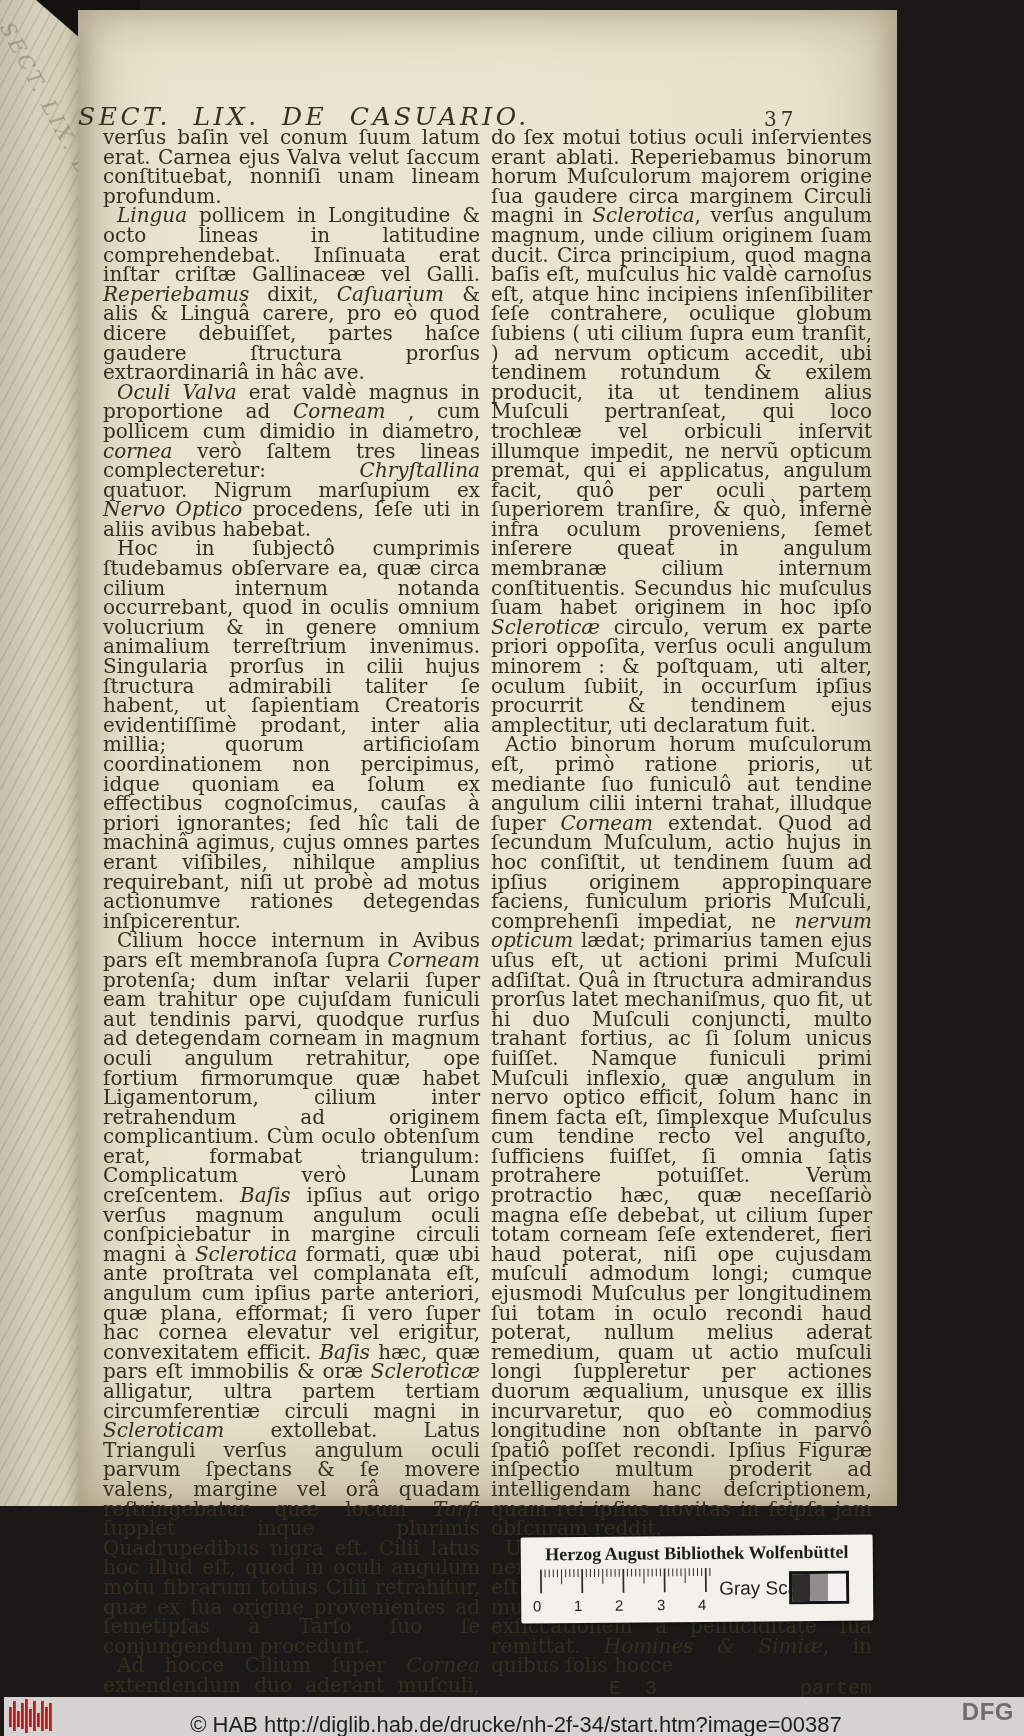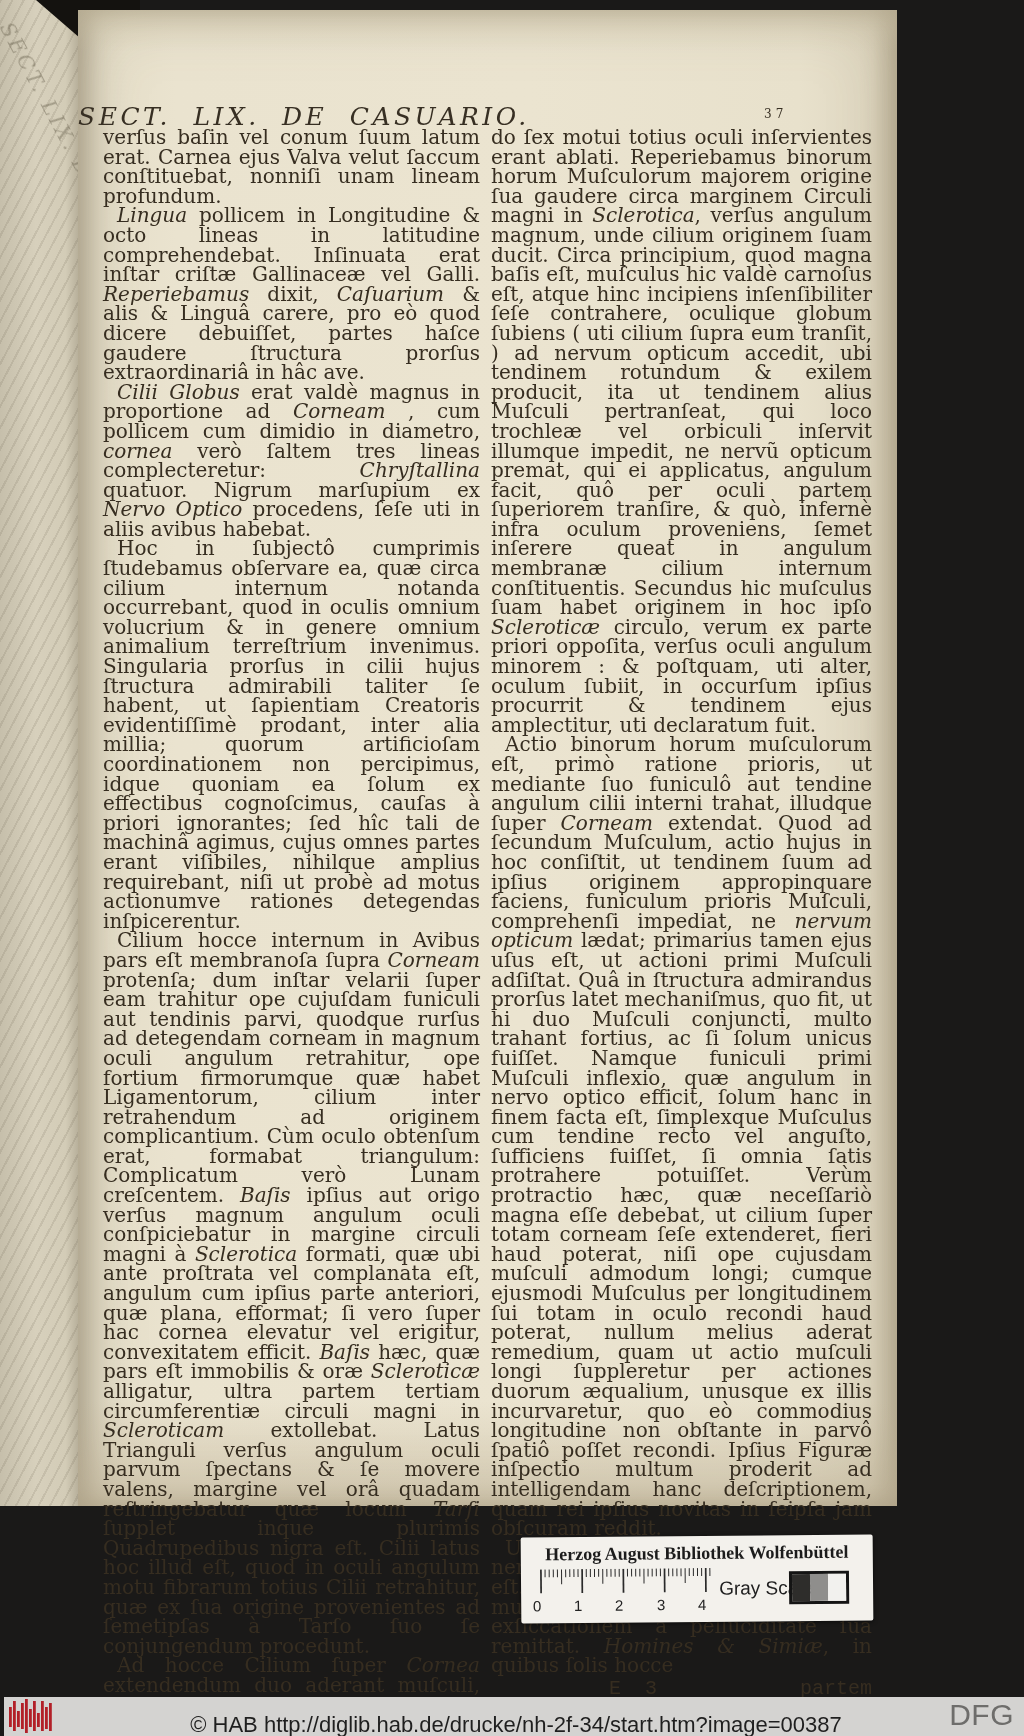--- a/index.html
+++ b/index.html
@@ -36,21 +36,21 @@
   .page::before{
     content:"";position:absolute;inset:0;pointer-events:none;
     background:linear-gradient(180deg,rgba(200,190,163,.45) 0,rgba(200,190,163,0) 42px,rgba(200,190,163,0) 93%,rgba(185,172,144,.5) 100%);
   }
   .running-head{
     position:absolute;top:92px;left:0;width:100%;box-sizing:border-box;padding-right:56px;
     text-align:left;font-style:italic;font-size:25px;letter-spacing:3.5px;word-spacing:11px;
     color:#372f23;
   }
   .page-number{
-    position:absolute;top:97px;left:686px;font-size:12px;letter-spacing:4px;color:#372f23;
+    position:absolute;top:97px;left:686px;font-size:20px;letter-spacing:4px;color:#372f23;
   }
   .columns{
     position:absolute;top:118px;left:25px;display:flex;gap:11px;
   }
   .col{
     width:377px;text-align:justify;font-size:20px;line-height:19.6px;color:var(--ink,#362d20);
   }
   .col.right-col{width:381px;}
   .para{margin:0;}
   .para.indent{text-indent:14px;}
@@ -91,40 +91,40 @@
     background:var(--footer-bar,#d4d3d1);
   }
   .hab-logo{position:absolute;left:5px;top:2px;}
   .hab-logo rect{fill:var(--hab-logo-red,#b22028);}
   .footer-url{
     position:absolute;left:50%;top:50%;transform:translate(-50%,-50%);
     font-family:"Liberation Sans",sans-serif;font-size:22px;color:#1f1f1f;white-space:nowrap;
   }
   .dfg-logo{
     position:absolute;right:14px;top:1px;
-    font-family:"Liberation Sans",sans-serif;font-weight:400;font-size:30px;
+    font-family:"Liberation Sans",sans-serif;font-weight:700;font-size:24px;
     color:var(--dfg-gray,#6e6d6b);letter-spacing:0.5px;
   }
 </style>
 </head>
 <body>
 
 <div class="leaf-edge">
   <div class="ghost-text">SECT. LIX. DE</div>
 </div>
 <div class="board-corner"></div>
 
 <div class="page">
   <div class="running-head">SECT. LIX. DE CASUARIO.</div>
   <div class="page-number">37</div>
   <div class="columns">
     <div class="col left-col">
         <p class="para"><span>verſus baſin vel conum ſuum latum erat. Carnea ejus Valva velut ſaccum conſtituebat, nonniſi unam lineam profundum.</span></p>
         <p class="para indent"><i>Lingua</i><span> pollicem in Longitudine &amp; octo lineas in latitudine comprehendebat. Inſinuata erat inſtar criſtæ Gallinaceæ vel Galli. </span><i>Reperiebamus</i><span> dixit, </span><i>Caſuarium</i><span> &amp; alis &amp; Linguâ carere, pro eò quod dicere debuiſſet, partes haſce gaudere ſtructura prorſus extraordinariâ in hâc ave.</span></p>
-        <p class="para indent"><i>Cilii Globus</i><span> erat valdè magnus in proportione ad </span><i>Corneam</i><span> , cum pollicem cum dimidio in diametro, </span><i>cornea</i><span> verò ſaltem tres lineas complecteretur: </span><i>Chryſtallina</i><span> quatuor. Nigrum marſupium ex </span><i>Nervo Optico</i><span> procedens, ſeſe uti in aliis avibus habebat.</span></p>
+        <p class="para indent"><i>Oculi Valva</i><span> erat valdè magnus in proportione ad </span><i>Corneam</i><span> , cum pollicem cum dimidio in diametro, </span><i>cornea</i><span> verò ſaltem tres lineas complecteretur: </span><i>Chryſtallina</i><span> quatuor. Nigrum marſupium ex </span><i>Nervo Optico</i><span> procedens, ſeſe uti in aliis avibus habebat.</span></p>
         <p class="para indent"><span>Hoc in ſubjectô cumprimis ſtudebamus obſervare ea, quæ circa cilium internum notanda occurrebant, quod in oculis omnium volucrium &amp; in genere omnium animalium terreſtrium invenimus. Singularia prorſus in cilii hujus ſtructura admirabili taliter ſe habent, ut ſapientiam Creatoris evidentiſſimè prodant, inter alia millia; quorum artificioſam coordinationem non percipimus, idque quoniam ea ſolum ex effectibus cognoſcimus, cauſas à priori ignorantes; ſed hîc tali de machinâ agimus, cujus omnes partes erant viſibiles, nihilque amplius requirebant, niſi ut probè ad motus actionumve rationes detegendas inſpicerentur.</span></p>
         <p class="para indent"><span>Cilium hocce internum in Avibus pars eſt membranoſa ſupra </span><i>Corneam</i><span> protenſa; dum inſtar velarii ſuper eam trahitur ope cujuſdam funiculi aut tendinis parvi, quodque rurſus ad detegendam corneam in magnum oculi angulum retrahitur, ope fortium firmorumque quæ habet Ligamentorum, cilium inter retrahendum ad originem complicantium. Cùm oculo obtenſum erat, formabat triangulum: Complicatum verò Lunam creſcentem. </span><i>Baſis</i><span> ipſius aut origo verſus magnum angulum oculi conſpiciebatur in margine circuli magni à </span><i>Sclerotica</i><span> formati, quæ ubi ante proſtrata vel complanata eſt, angulum cum ipſius parte anteriori, quæ plana, efformat; ſi vero ſuper hac cornea elevatur vel erigitur, convexitatem efficit. </span><i>Baſis</i><span> hæc, quæ pars eſt immobilis &amp; oræ </span><i>Scleroticæ</i><span> alligatur, ultra partem tertiam circumferentiæ circuli magni in </span><i>Scleroticam</i><span> extollebat. Latus Trianguli verſus angulum oculi parvum ſpectans &amp; ſe movere valens, margine vel orâ quadam reſtringebatur quæ locum </span><i>Tarſi</i><span> ſupplet inque plurimis Quadrupedibus nigra eſt. Cilii latus hoc illud eſt, quod in oculi angulum motu fibrarum totius Cilii retrahitur, quæ ex ſua origine provenientes ad ſemetipſas à Tarſo ſuo ſe conjungendum procedunt.</span></p>
         <p class="para indent"><span>Ad hocce Cilium ſuper </span><i>Cornea</i><span> extendendum duo aderant muſculi, qui tunc apparebant, quan-</span></p>
       </div>
     <div class="col right-col">
       <div>
           <p class="para"><span>do ſex motui totius oculi inſervientes erant ablati. Reperiebamus binorum horum Muſculorum majorem origine ſua gaudere circa marginem Circuli magni in </span><i>Sclerotica</i><span>, verſus angulum magnum, unde cilium originem ſuam ducit. Circa principium, quod magna baſis eſt, muſculus hic valdè carnoſus eſt, atque hinc incipiens inſenſibiliter ſeſe contrahere, oculique globum ſubiens ( uti cilium ſupra eum tranſit, ) ad nervum opticum accedit, ubi tendinem rotundum &amp; exilem producit, ita ut tendinem alius Muſculi pertranſeat, qui loco trochleæ vel orbiculi inſervit illumque impedit, ne nervũ opticum premat, qui ei applicatus, angulum facit, quô per oculi partem ſuperiorem tranſire, &amp; quò, infernè infra oculum proveniens, ſemet inſerere queat in angulum membranæ cilium internum conſtituentis. Secundus hic muſculus ſuam habet originem in hoc ipſo </span><i>Scleroticæ</i><span> circulo, verum ex parte priori oppoſita, verſus oculi angulum minorem : &amp; poſtquam, uti alter, oculum ſubiit, in occurſum ipſius procurrit &amp; tendinem ejus amplectitur, uti declaratum fuit.</span></p>
           <p class="para indent"><span>Actio binorum horum muſculorum eſt, primò ratione prioris, ut mediante ſuo funiculô aut tendine angulum cilii interni trahat, illudque ſuper </span><i>Corneam</i><span> extendat. Quod ad ſecundum Muſculum, actio hujus in hoc conſiſtit, ut tendinem ſuum ad ipſius originem appropinquare faciens, funiculum prioris Muſculi, comprehenſi impediat, ne </span><i>nervum opticum</i><span> lædat; primarius tamen ejus uſus eſt, ut actioni primi Muſculi adſiſtat. Quâ in ſtructura admirandus prorſus latet mechaniſmus, quo fit, ut hi duo Muſculi conjuncti, multo trahant fortius, ac ſi ſolum unicus fuiſſet. Namque funiculi primi Muſculi inflexio, quæ angulum in nervo optico efficit, ſolum hanc in finem facta eſt, ſimplexque Muſculus cum tendine recto vel anguſto, ſufficiens fuiſſet, ſi omnia ſatis protrahere potuiſſet. Verùm protractio hæc, quæ neceſſariò magna eſſe debebat, ut cilium ſuper totam corneam ſeſe extenderet, fieri haud poterat, niſi ope cujusdam muſculi admodum longi; cumque ejusmodi Muſculus per longitudinem ſui totam in oculo recondi haud poterat, nullum melius aderat remedium, quam ut actio muſculi longi ſuppleretur per actiones duorum æqualium, unusque ex illis incurvaretur, quo eò commodius longitudine non obſtante in parvô ſpatiô poſſet recondi. Ipſius Figuræ inſpectio multum proderit ad intelligendam hanc deſcriptionem, quam rei ipſius novitas in ſeipſa jam obſcuram reddit.</span></p>
           <p class="para indent"><span>Uſus hujus cilii interni, uſque dum à nemine deſcripti, determinatus haud eſt. Noſtrâ opinione </span><i>Corneam</i><span> mundam ſervit, impeditque ne ob exſiccationem à pelluciditate ſuâ remittat. </span><i>Homines &amp; Simiæ</i><span>, in quibus ſolis hocce</span></p>
         </div>

